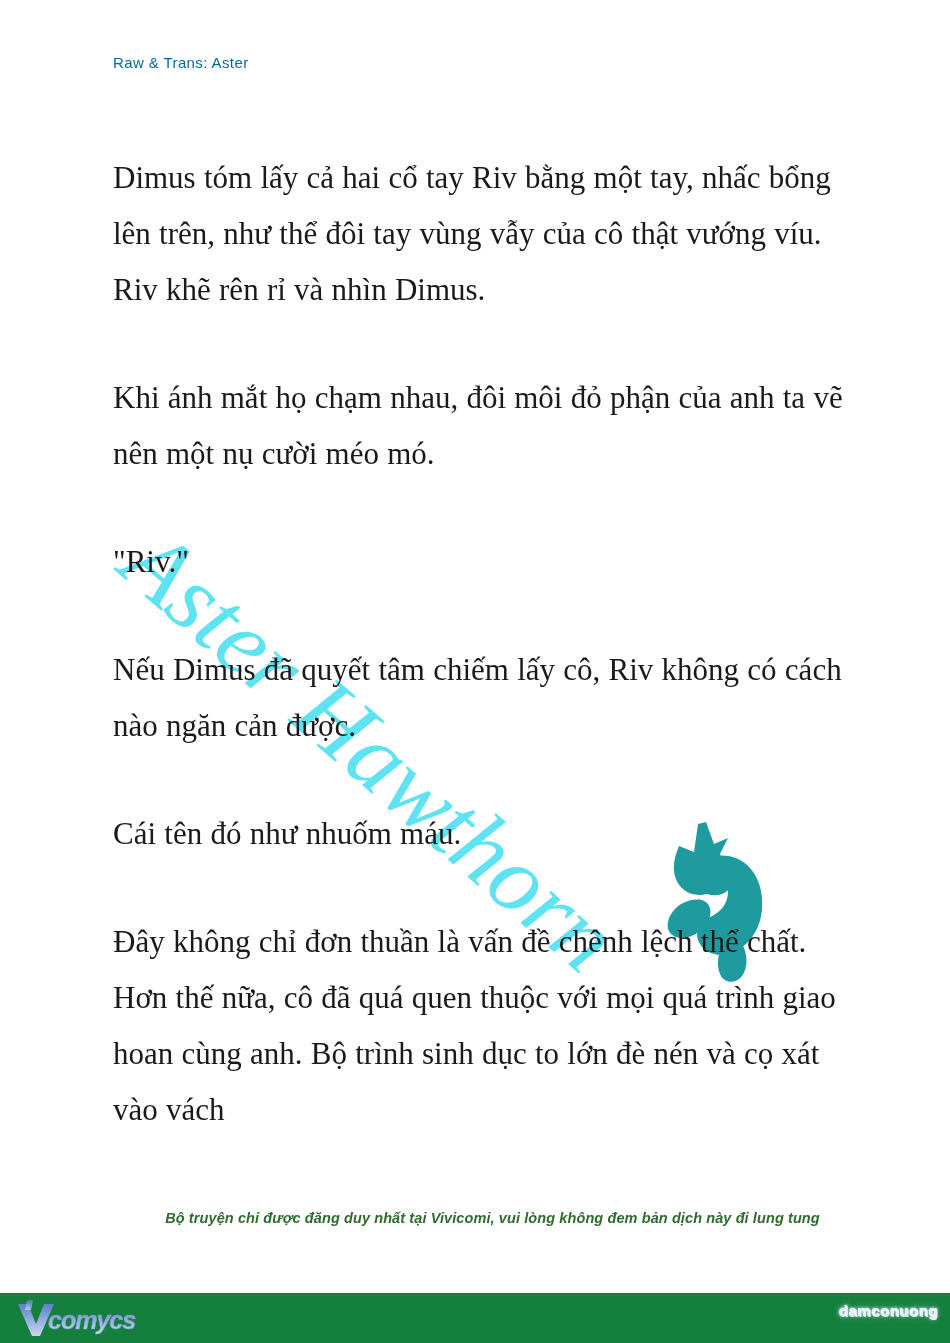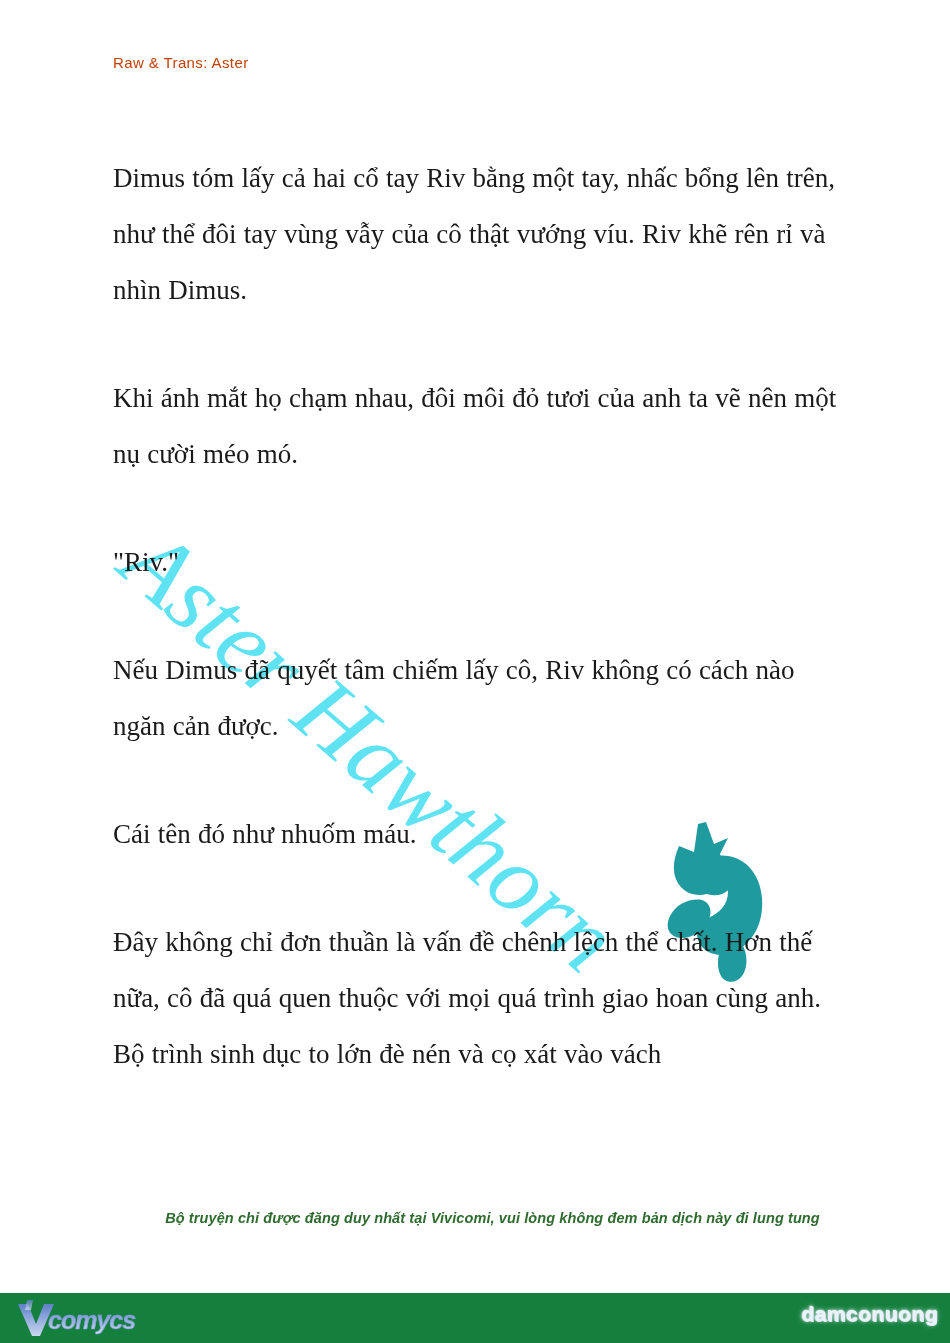--- a/index.html
+++ b/index.html
@@ -17,21 +17,21 @@
   }
 
   
   #credit-header {
     position: absolute;
     left: 113px;
     top: 54px;
     font-family: "Liberation Sans", sans-serif;
     font-size: 15px;
     letter-spacing: 0.4px;
-    color: #c2410c;
+    color: #0369a1;
     white-space: nowrap;
   }
 
   
   #watermark-diagonal {
     position: absolute;
     left: 110px;
     top: 330px;
     width: 760px;
     height: 560px;
@@ -65,21 +65,21 @@
 
   
   #story-body {
     position: absolute;
     left: 113px;
     top: 150px;
     width: 730px;
     z-index: 4;
   }
   .para {
-    font-size: 27px;
+    font-size: 31px;
     line-height: 56px;
     color: #1a1a1a;
     margin: 0 0 52px 0;
     text-align: left;
     word-spacing: 0.5px;
   }
   .para:last-child { margin-bottom: 0; }
 
   
   #footer-note {
@@ -118,21 +118,21 @@
     top: 5px;
     width: 135px;
     height: 42px;
   }
   #uploader-watermark {
     position: absolute;
     right: 12px;
     top: 9px;
     font-family: "Liberation Sans", sans-serif;
     font-weight: bold;
-    font-size: 21px;
+    font-size: 15px;
     letter-spacing: 0.5px;
     color: #eaf1fb;
     text-shadow:
       0 0 2px #ffffff,
       0 0 5px #dfe9f8,
       1px 1px 0 #dbe6f6;
   }
 </style>
 </head>
 <body>
@@ -173,21 +173,21 @@
         <path d="M34 62 C40 74 52 80 64 76
                  C74 72 78 62 74 52
                  C68 40 52 38 42 46
                  C36 51 32 56 34 62 Z"></path>
       </g>
     </svg>
   </div>
 
   <div id="story-body">
     <p class="para">Dimus tóm lấy cả hai cổ tay Riv bằng một tay, nhấc bổng lên trên, như thể đôi tay vùng vẫy của cô thật vướng víu. Riv khẽ rên rỉ và nhìn Dimus.</p>
-    <p class="para">Khi ánh mắt họ chạm nhau, đôi môi đỏ tươi của anh ta vẽ nên một nụ cười méo mó.</p>
+    <p class="para">Khi ánh mắt họ chạm nhau, đôi môi đỏ phận của anh ta vẽ nên một nụ cười méo mó.</p>
     <p class="para">"Riv."</p>
     <p class="para">Nếu Dimus đã quyết tâm chiếm lấy cô, Riv không có cách nào ngăn cản được.</p>
     <p class="para">Cái tên đó như nhuốm máu.</p>
     <p class="para">Đây không chỉ đơn thuần là vấn đề chênh lệch thể chất. Hơn thế nữa, cô đã quá quen thuộc với mọi quá trình giao hoan cùng anh. Bộ trình sinh dục to lớn đè nén và cọ xát vào vách</p>
   </div>
 
   <div id="footer-note">
     <div class="fnline">Bộ truyện chỉ được đăng duy nhất tại Vivicomi, vui lòng không đem bản dịch này đi lung tung</div>
   </div>
 

